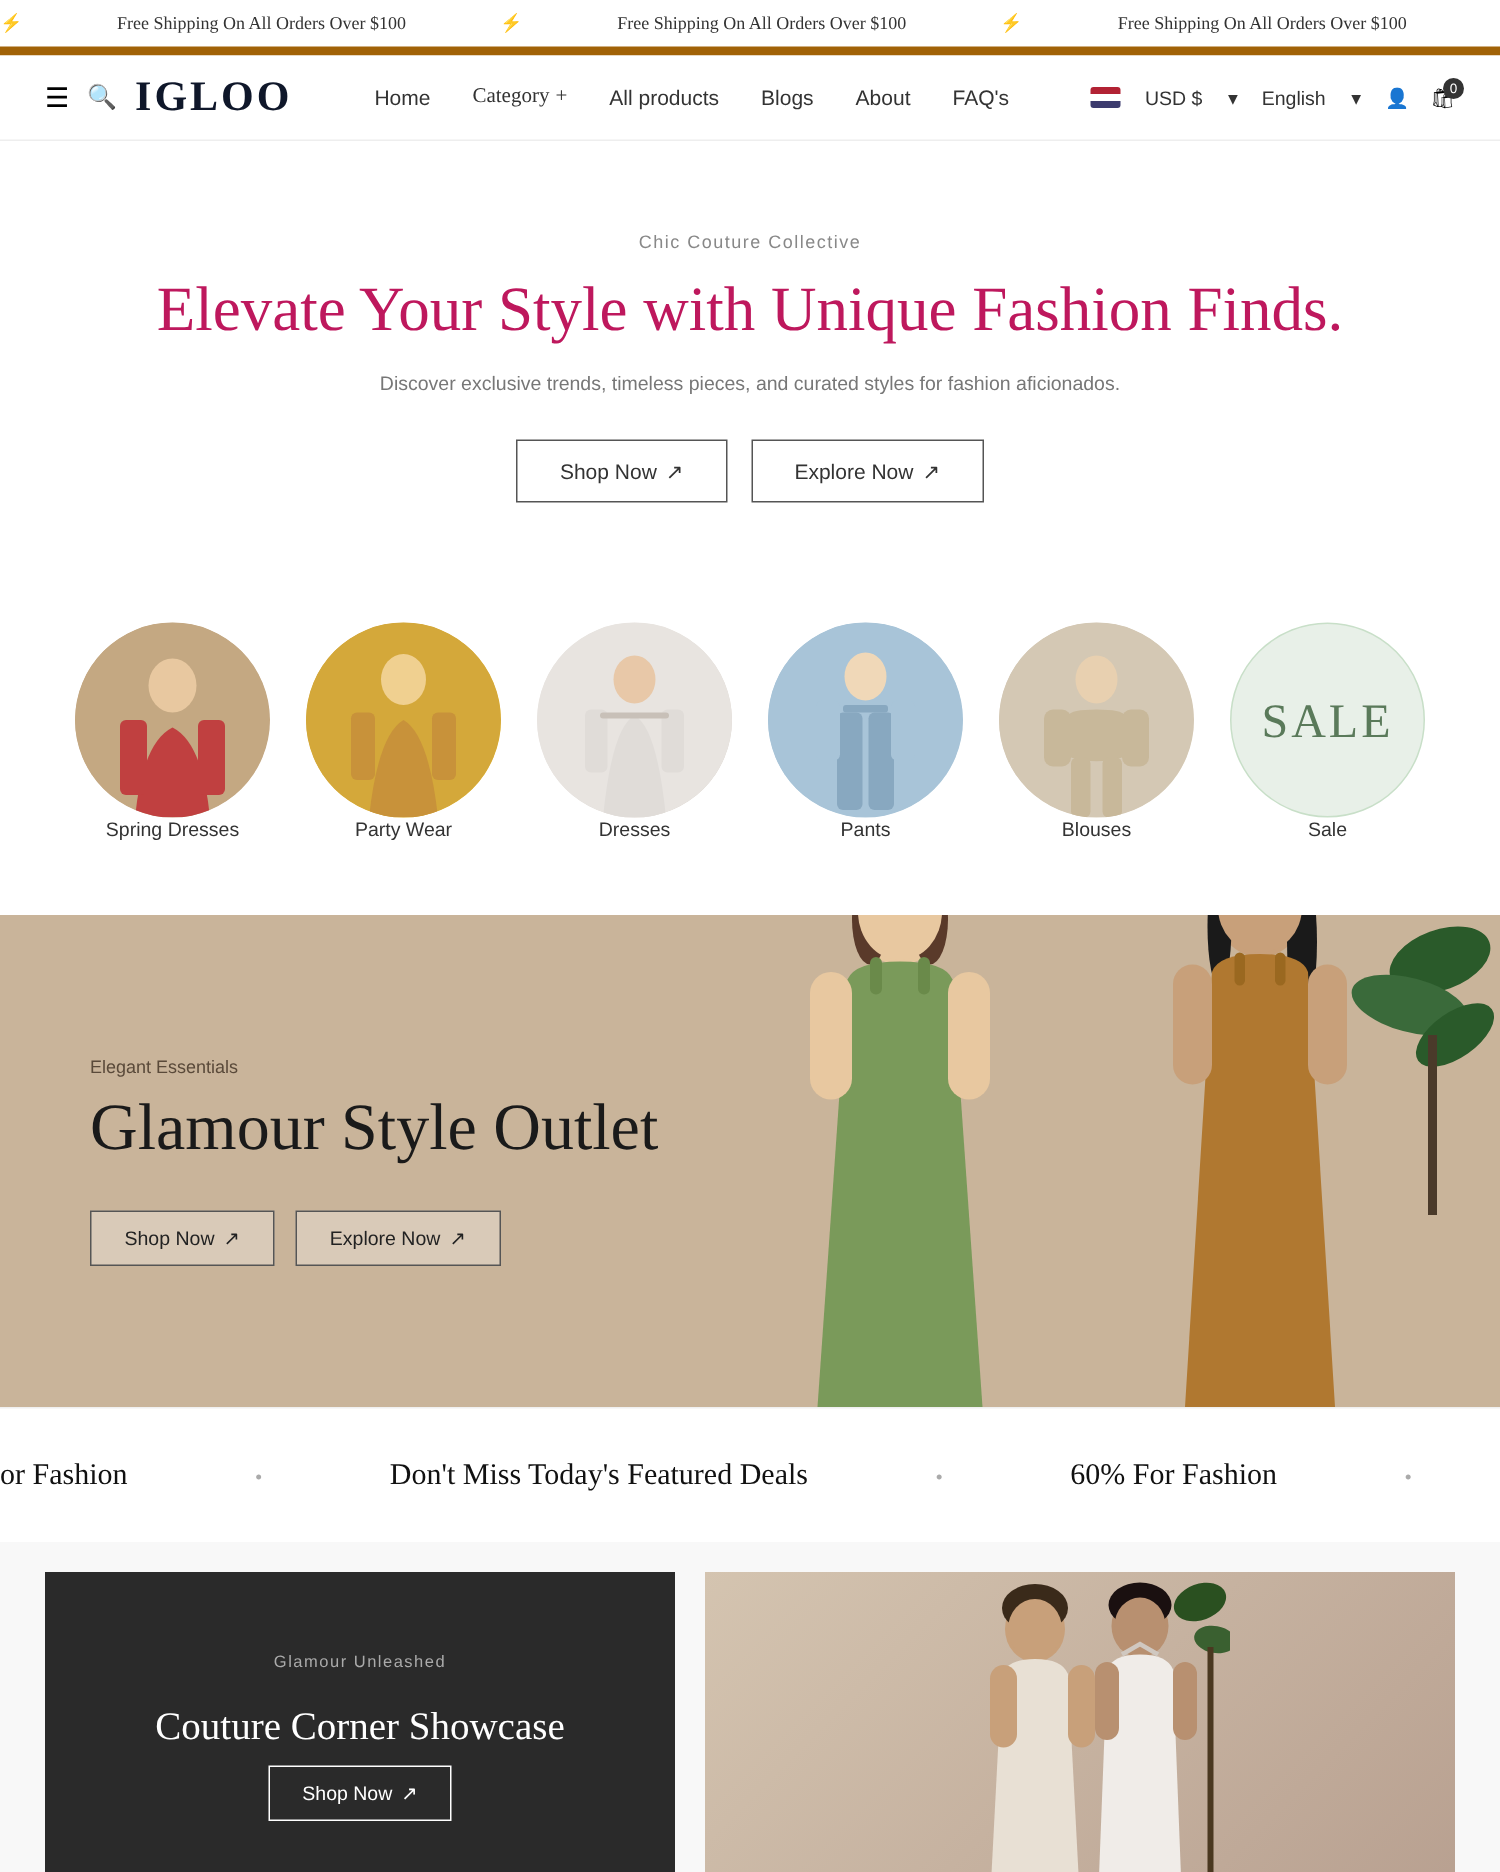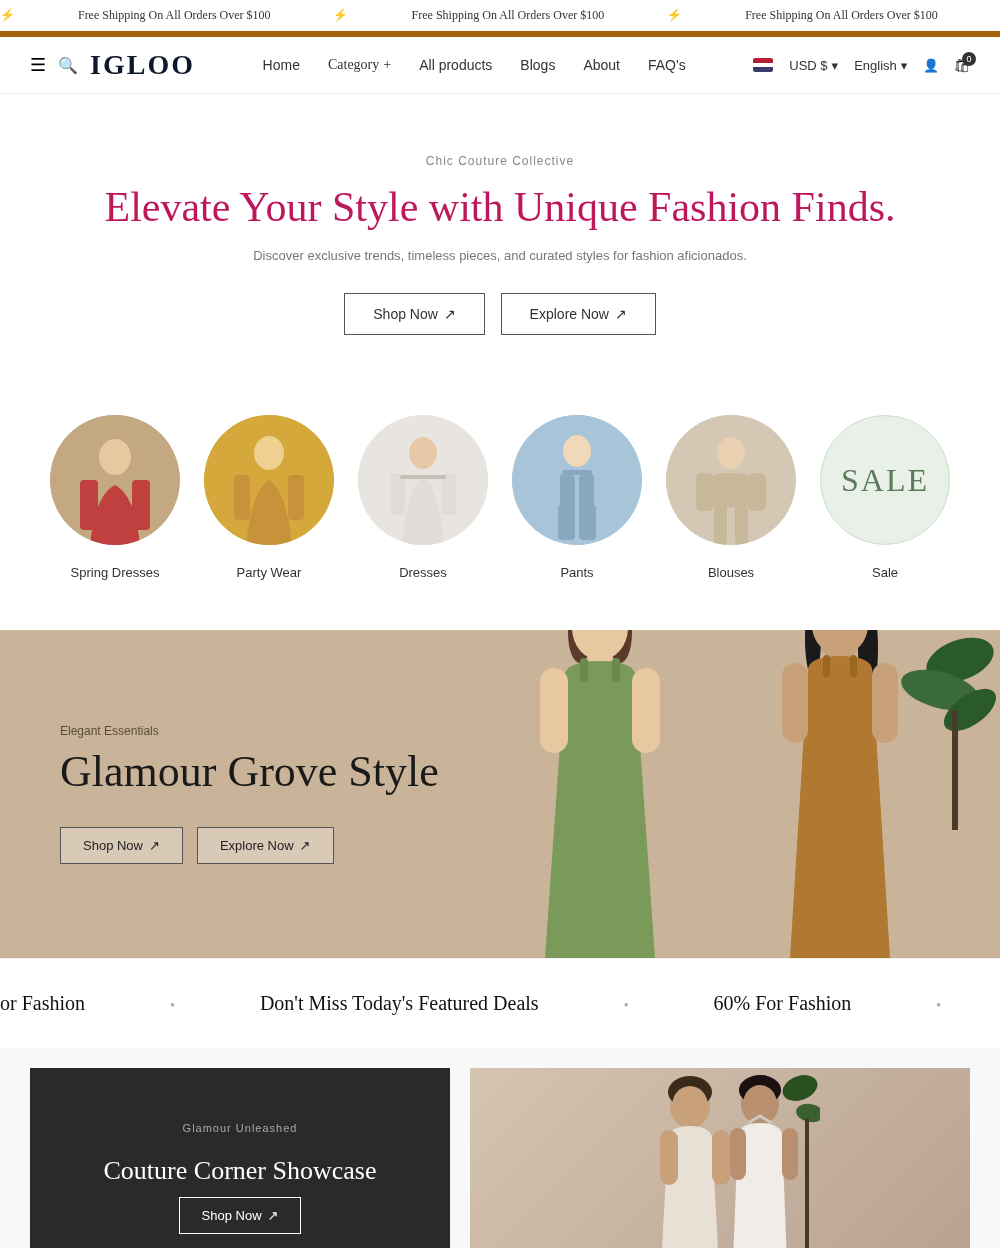--- a/index.html
+++ b/index.html
@@ -79,21 +79,21 @@
       height: 14px;
       background: linear-gradient(180deg, #B22234 0%, #B22234 33%, #fff 33%, #fff 66%, #3C3B6E 66%);
       border-radius: 2px;
       display: inline-block;
     }
     .currency-btn, .lang-btn {
       cursor: pointer;
       color: #333;
       display: flex;
       align-items: center;
-      gap: 4px;
+      gap: 17px;
     }
     .header-icons { display: flex; gap: 14px; align-items: center; }
     .cart-icon-wrap { position: relative; cursor: pointer; }
     .cart-badge {
       position: absolute;
       top: -6px;
       right: -6px;
       background: #333;
       color: #fff;
       font-size: 9px;
@@ -156,21 +156,21 @@
       display: flex;
       justify-content: center;
       gap: 24px;
       padding: 30px 40px 50px;
       background: #fff;
     }
     .category-item {
       display: flex;
       flex-direction: column;
       align-items: center;
-      gap: 20px;
+      gap: 0;
       cursor: pointer;
     }
     .category-circle {
       width: 130px;
       height: 130px;
       border-radius: 50%;
       overflow: hidden;
       background: #e8e0d5;
       display: flex;
       align-items: center;
@@ -493,21 +493,21 @@
     <div class="category-circle sale-circle">
       <span class="sale-text">SALE</span>
     </div>
     <span class="category-label">Sale</span>
   </div>
 </section>
 
 <section class="glamour-banner">
   <div class="glamour-content">
     <p class="glamour-subtitle">Elegant Essentials</p>
-    <h2 class="glamour-title">Glamour Grove Style</h2>
+    <h2 class="glamour-title">Glamour Style Outlet</h2>
     <div class="glamour-buttons">
       <button class="btn-light">
         <span>Shop Now</span>
         <span>↗</span>
       </button>
       <button class="btn-light">
         <span>Explore Now</span>
         <span>↗</span>
       </button>
     </div>

